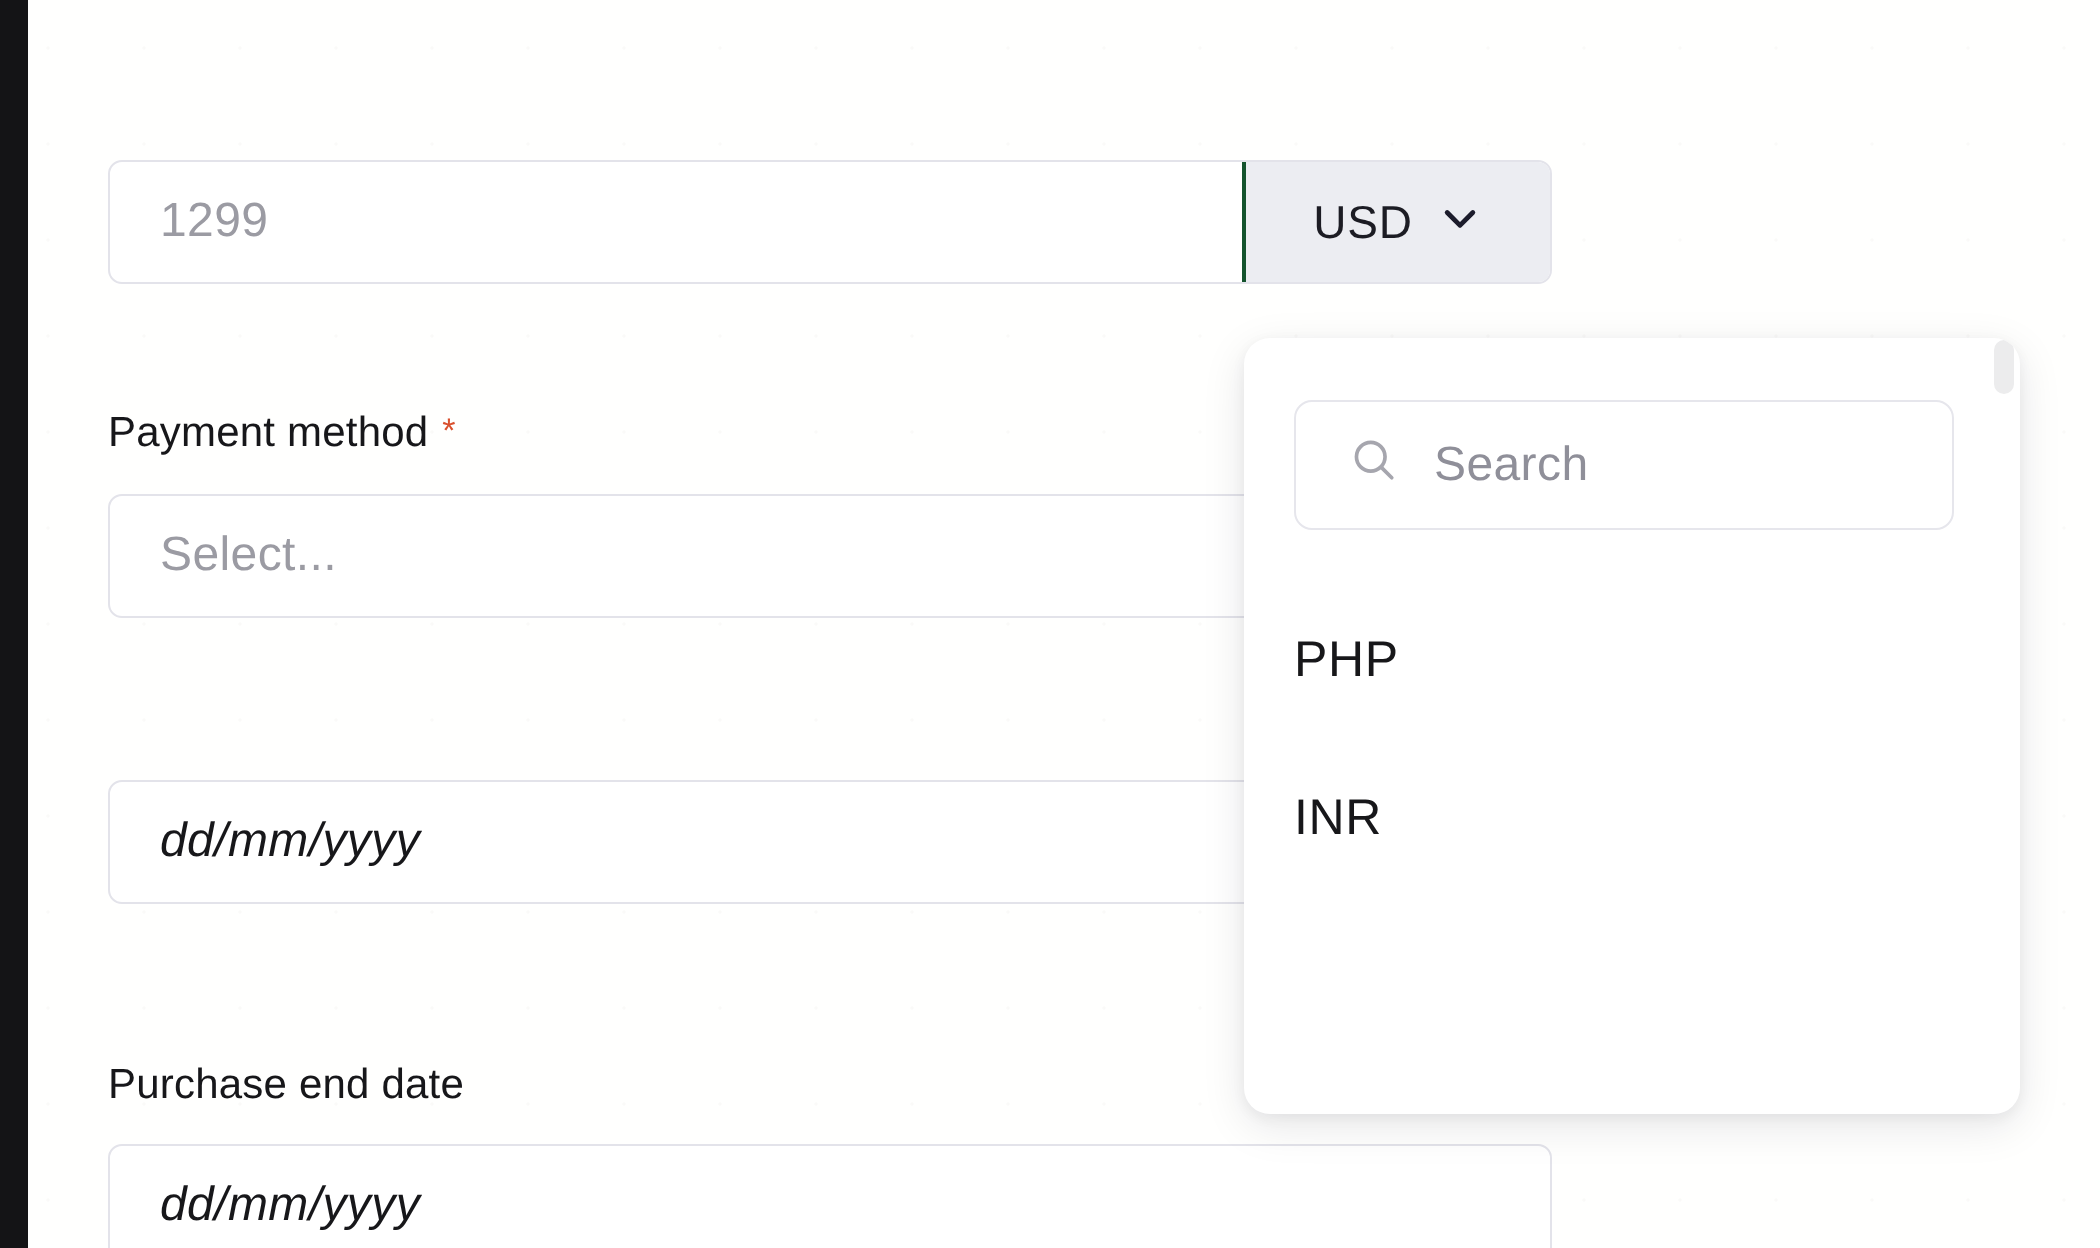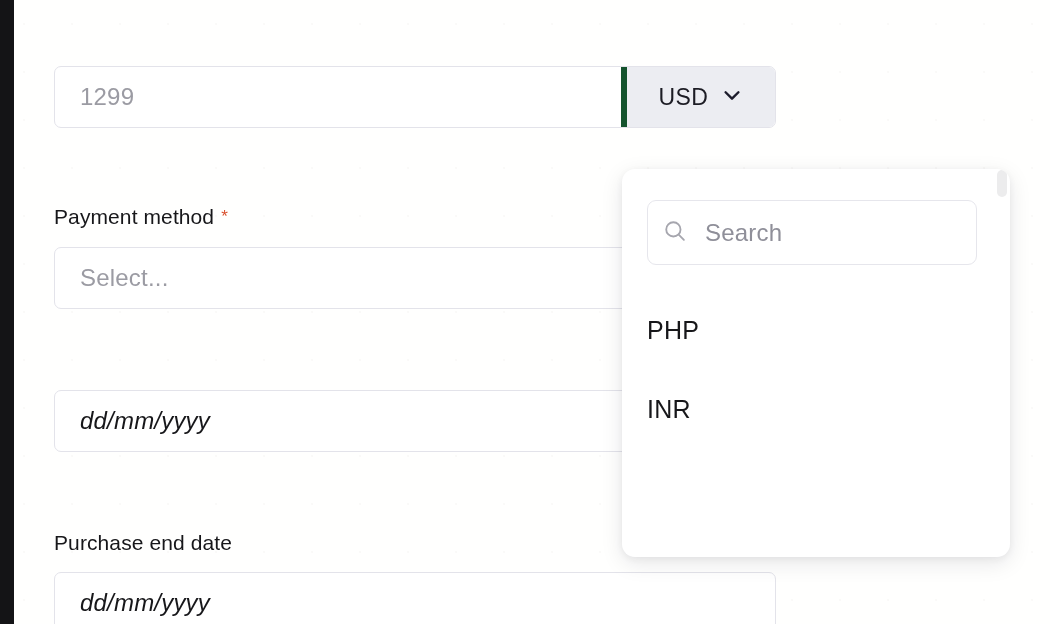--- a/index.html
+++ b/index.html
@@ -77,21 +77,21 @@
     font-size: 24px;
     letter-spacing: 0.2px;
   }
   .input-text.ph { color: #9b9ba3; }
   .input-text.val { color: #17171a; font-style: italic; }
 
   
   .currency-btn {
     width: 154px;
     background: #ecedf2;
-    border-left: 6px solid #14532d;
+    border-left: 2px solid #14532d;
     display: flex;
     align-items: center;
     justify-content: center;
     gap: 13px;
     cursor: pointer;
   }
   .currency-code {
     font-size: 23px;
     color: #1c1c24;
     letter-spacing: 0.4px;
@@ -115,21 +115,21 @@
     position: absolute;
     left: 25px;
     top: 31px;
     width: 330px;
     height: 65px;
     border: 1px solid #e6e6ec;
     border-radius: 9px;
     background: #fff;
     display: flex;
     align-items: center;
-    padding-left: 14px;
+    padding-left: 26px;
     gap: 17px;
     cursor: text;
   }
   .search-ph {
     font-size: 24px;
     color: #8f8f99;
     letter-spacing: 0.2px;
   }
 
   .opt-list { position: absolute; left: 0; top: 122px; width: 100%; }
@@ -166,21 +166,21 @@
 </head>
 <body>
 
 <div class="page-texture"></div>
 
 <div class="left-rail"></div>
 
 <div class="form-col">
 
   <div class="field" style="top:46px">
-    <div class="input-shell" style="margin-top:20px">
+    <div class="input-shell" style="margin-top:34px">
       <div class="input-text ph">1299</div>
       <div class="currency-btn">
         <span class="currency-code">USD</span>
         <span class="chev">
           <svg width="22" height="22" viewBox="0 0 24 24" fill="none" stroke="#1c1c2c" stroke-width="2.6" stroke-linecap="round" stroke-linejoin="round">
             <polyline points="5 9 12 16 19 9"></polyline>
           </svg>
         </span>
       </div>
     </div>

